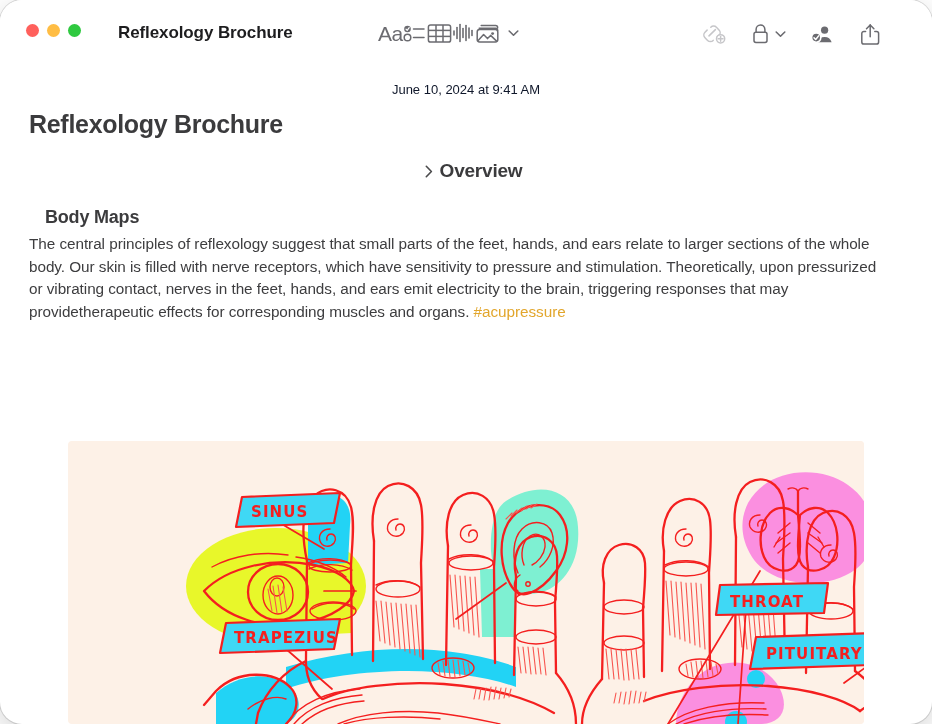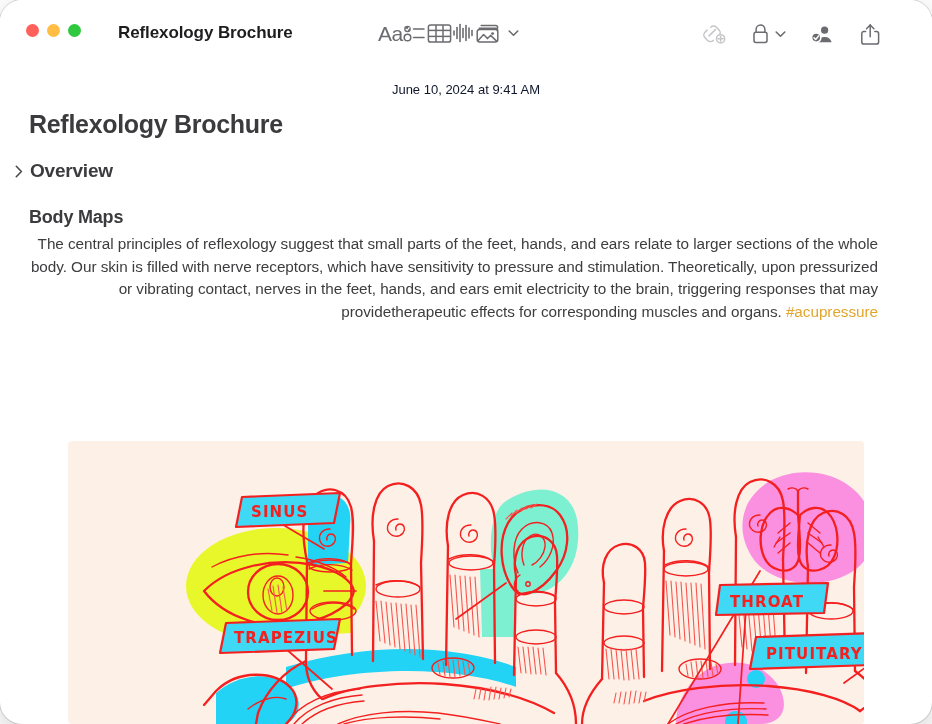--- a/index.html
+++ b/index.html
@@ -122,20 +122,21 @@
     color: #3b3b3d;
     letter-spacing: -0.3px;
   }
 
   .collapsed-head {
     display: flex;
     align-items: center;
     margin-left: 13px;
     margin-top: 21px;
     gap: 5px;
+    justify-content: center;
   }
   .chev {
     width: 12px;
     height: 18px;
     flex: 0 0 12px;
     color: #4a4a4c;
     display: flex;
     align-items: center;
     justify-content: center;
   }
@@ -149,28 +150,29 @@
   #section-bodymaps {
     margin-left: 29px;
     margin-top: 25px;
     margin-right: 54px;
   }
   #bodymaps-head {
     font-size: 18px;
     font-weight: 700;
     color: #3b3b3d;
     letter-spacing: -0.2px;
+    margin-left: 16px;
   }
   #bodymaps-text {
     margin-top: 5px;
     font-size: 15.3px;
     line-height: 22.6px;
     color: #3d3d3f;
     letter-spacing: -0.05px;
-    text-align: right;
+    text-align: left;
   }
   .hashtag { color: #e2a62c; }
 
   
   #illustration-wrap {
     position: absolute;
     left: 68px;
     top: 373px;          
     width: 796px;
     height: 283px;

